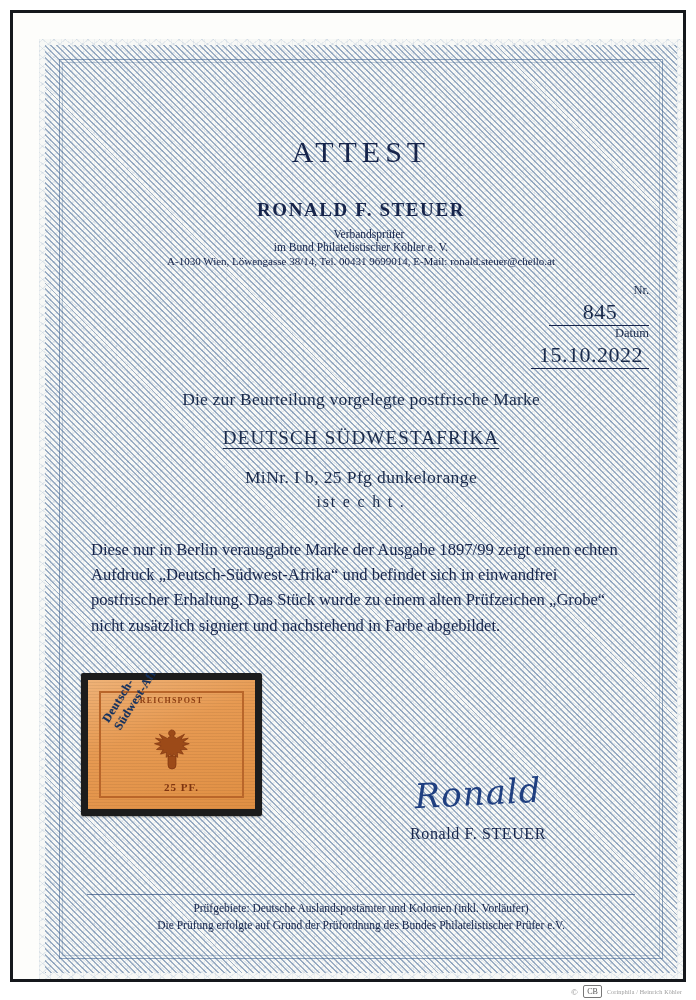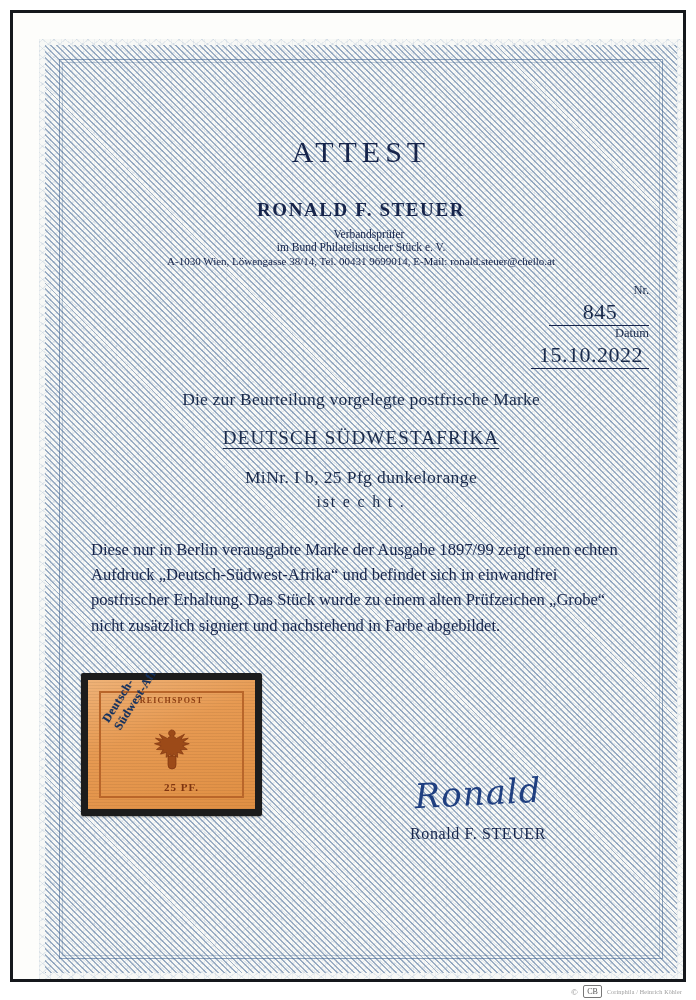--- a/index.html
+++ b/index.html
@@ -341,21 +341,21 @@
       <div class="cert-border-outer"></div>
       <div class="cert-border-inner"></div>
       <div class="cert-border-inner2"></div>
 
       <div class="content">
 
         <div class="attest-title">ATTEST</div>
 
         <div class="prufer-name">RONALD F. STEUER</div>
         <div class="prufer-role">Verbandsprüfer</div>
-        <div class="prufer-assoc">im Bund Philatelistischer Stück e. V.</div>
+        <div class="prufer-assoc">im Bund Philatelistischer Köhler e. V.</div>
         <div class="prufer-address">A-1030 Wien, Löwengasse 38/14, Tel. 00431 9699014, E-Mail: ronald.steuer@chello.at</div>
 
         <div class="meta-row">
           <span class="meta-label">Nr.</span>
           <span class="meta-value meta-line">845</span>
           <span class="meta-gap"></span>
           <span class="meta-label">Datum</span>
           <span class="meta-value meta-line">15.10.2022</span>
         </div>
 
@@ -390,20 +390,25 @@
               <div class="stamp-value">25 PF.</div>
             </div>
           </div>
         </div>
 
         <div class="sig-area">
           <div class="sig-script">Ronald</div>
           <div class="sig-name">Ronald F. STEUER</div>
         </div>
 
+        <div class="footer">
+          <div class="footer-rule"></div>
+          <div class="footer-line1">Prüfgebiete: Deutsche Auslandspostämter und Kolonien (inkl. Vorläufer)</div>
+          <div class="footer-line2">Die Prüfung erfolgte auf Grund der Prüfordnung des Bundes Philatelistischer Prüfer e.V.</div>
+        </div>
 
       </div>
     </div>
   </div>
 
   <div class="corner-marks">
     <span class="mark-cc">©</span>
     <span class="mark-box">CB</span>
     <span class="mark-text">Corinphila / Heinrich Köhler</span>
   </div>

